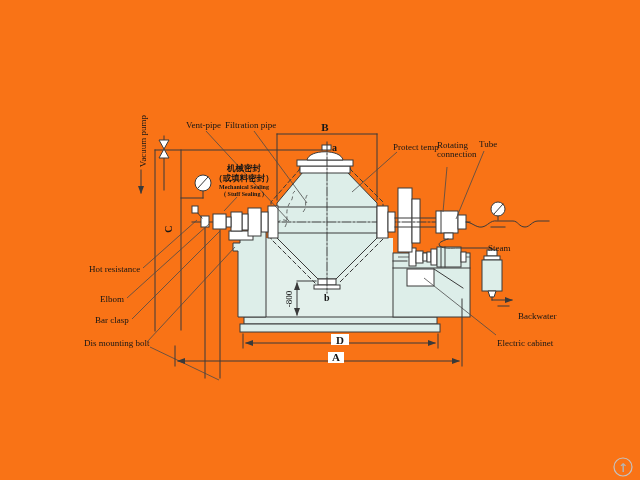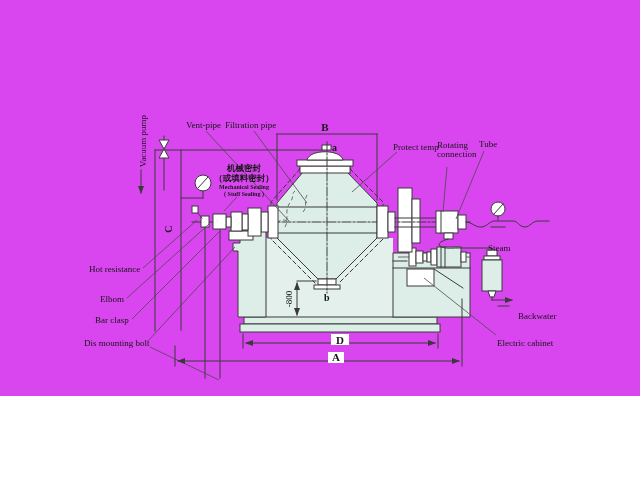--- a/index.html
+++ b/index.html
@@ -1,16 +1,16 @@
 <!DOCTYPE html>
 <html><head>
 <meta charset="utf-8">
 <style>
   html,body{margin:0;padding:0;background:#ffffff;}
-  #stage{position:relative;width:640px;height:396px;background:#d946ef;overflow:hidden;
+  #stage{position:relative;width:640px;height:480px;background:#f97316;overflow:hidden;
          font-family:"Liberation Serif","DejaVu Serif",serif;}
   svg{position:absolute;left:0;top:0;}
   svg text{fill:#161616;font-family:"Liberation Serif","DejaVu Serif",serif;}
   .ln{stroke:#3a3a3a;stroke-width:1;fill:none;stroke-linecap:square;}
   .thin{stroke:#4a4a4a;stroke-width:.8;fill:none;}
   .w{fill:#ffffff;stroke:#3a3a3a;stroke-width:1;}
   .t{fill:#e3f0eb;stroke:none;}
   .tw{fill:#ddeee9;stroke:#3a3a3a;stroke-width:1;}
   .dash{stroke-dasharray:4 3;}
   .dd{stroke-dasharray:9 2 2 2;}

